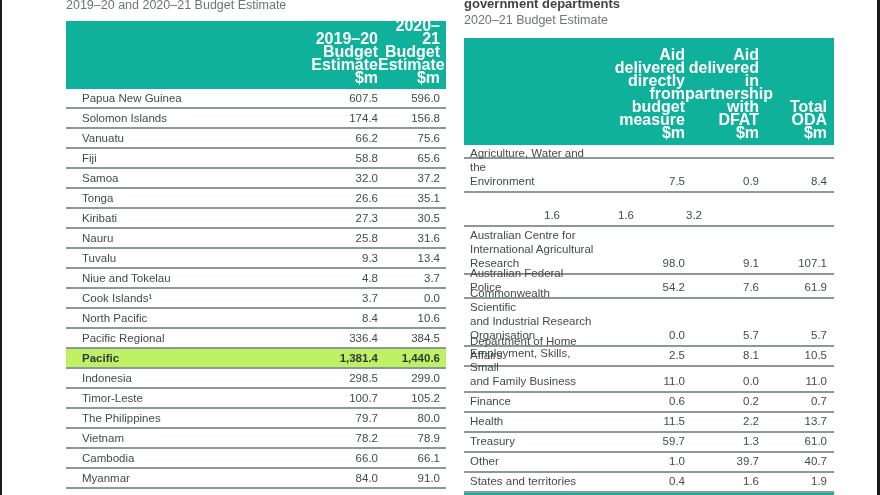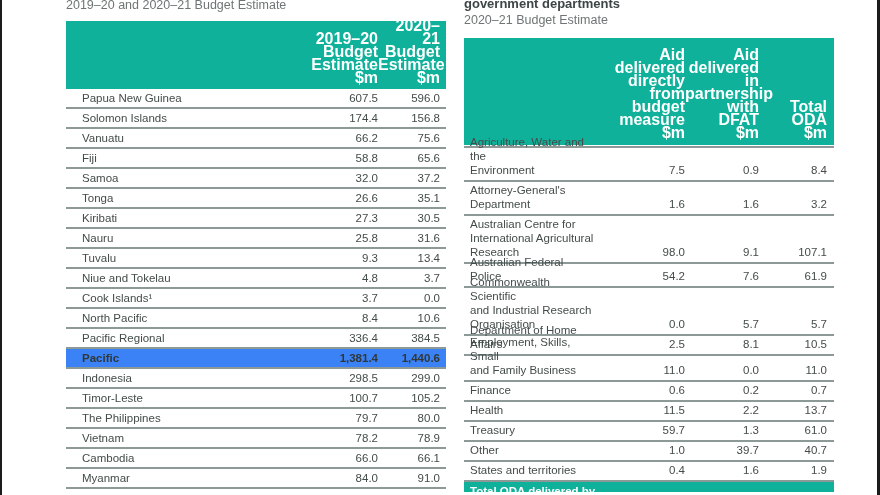--- a/index.html
+++ b/index.html
@@ -49,35 +49,35 @@
   .trow {
     display:flex; box-sizing:border-box;
     border-bottom:2px solid #8d9997;
   }
   .col-left .trow {
     height:20px; align-items:center; padding:0 6px 0 16px;
   }
   .col-right .trow {
     align-items:flex-end; padding:2px 7px 3px 6px;
   }
-  .col-right .rows { border-top:2px solid #8d9997; margin-top:1px; }
+  .col-right .rows { border-top:2px solid #8d9997; margin-top:12px; }
 
   .rlabel {
     flex:1; font-size:11.5px; line-height:14px; white-space:pre-line;
     overflow:hidden;
   }
   .rval { text-align:right; font-size:11.5px; line-height:14px; }
   .col-left  .rval.v1 { width:70px; }
   .col-left  .rval.v2 { width:62px; }
   .col-right .rval.v1 { width:90px; }
   .col-right .rval.v2 { width:74px; }
   .col-right .rval.v3 { width:68px; }
 
   .trow.emphasis {
-    background:#3b82f6; font-weight:bold; color:#2f3836;
+    background:#bef264; font-weight:bold; color:#2f3836;
   }
 
   .tfoot {
     background:#10b19b; height:10px; overflow:hidden; box-sizing:border-box;
     padding:2px 0 0 6px; color:#ffffff; font-weight:bold; font-size:11.5px;
     line-height:14px; white-space:nowrap;
   }
 </style>
 </head>
 <body>
@@ -229,22 +229,20 @@
 
   <div class="rows" id="right-rows">
       <div class="trow" style="height: 34px;">
         <div class="rlabel">Agriculture, Water and the
 Environment</div>
         <div class="rval v1">7.5</div>
         <div class="rval v2">0.9</div>
         <div class="rval v3">8.4</div>
       </div>
       <div class="trow" style="height: 34px;">
-        <div class="rlabel">Attorney-General's
-Department</div>
         <div class="rval v1">1.6</div>
         <div class="rval v2">1.6</div>
         <div class="rval v3">3.2</div>
       </div>
       <div class="trow" style="height: 48px;">
         <div class="rlabel">Australian Centre for
 International Agricultural
 Research</div>
         <div class="rval v1">98.0</div>
         <div class="rval v2">9.1</div>

